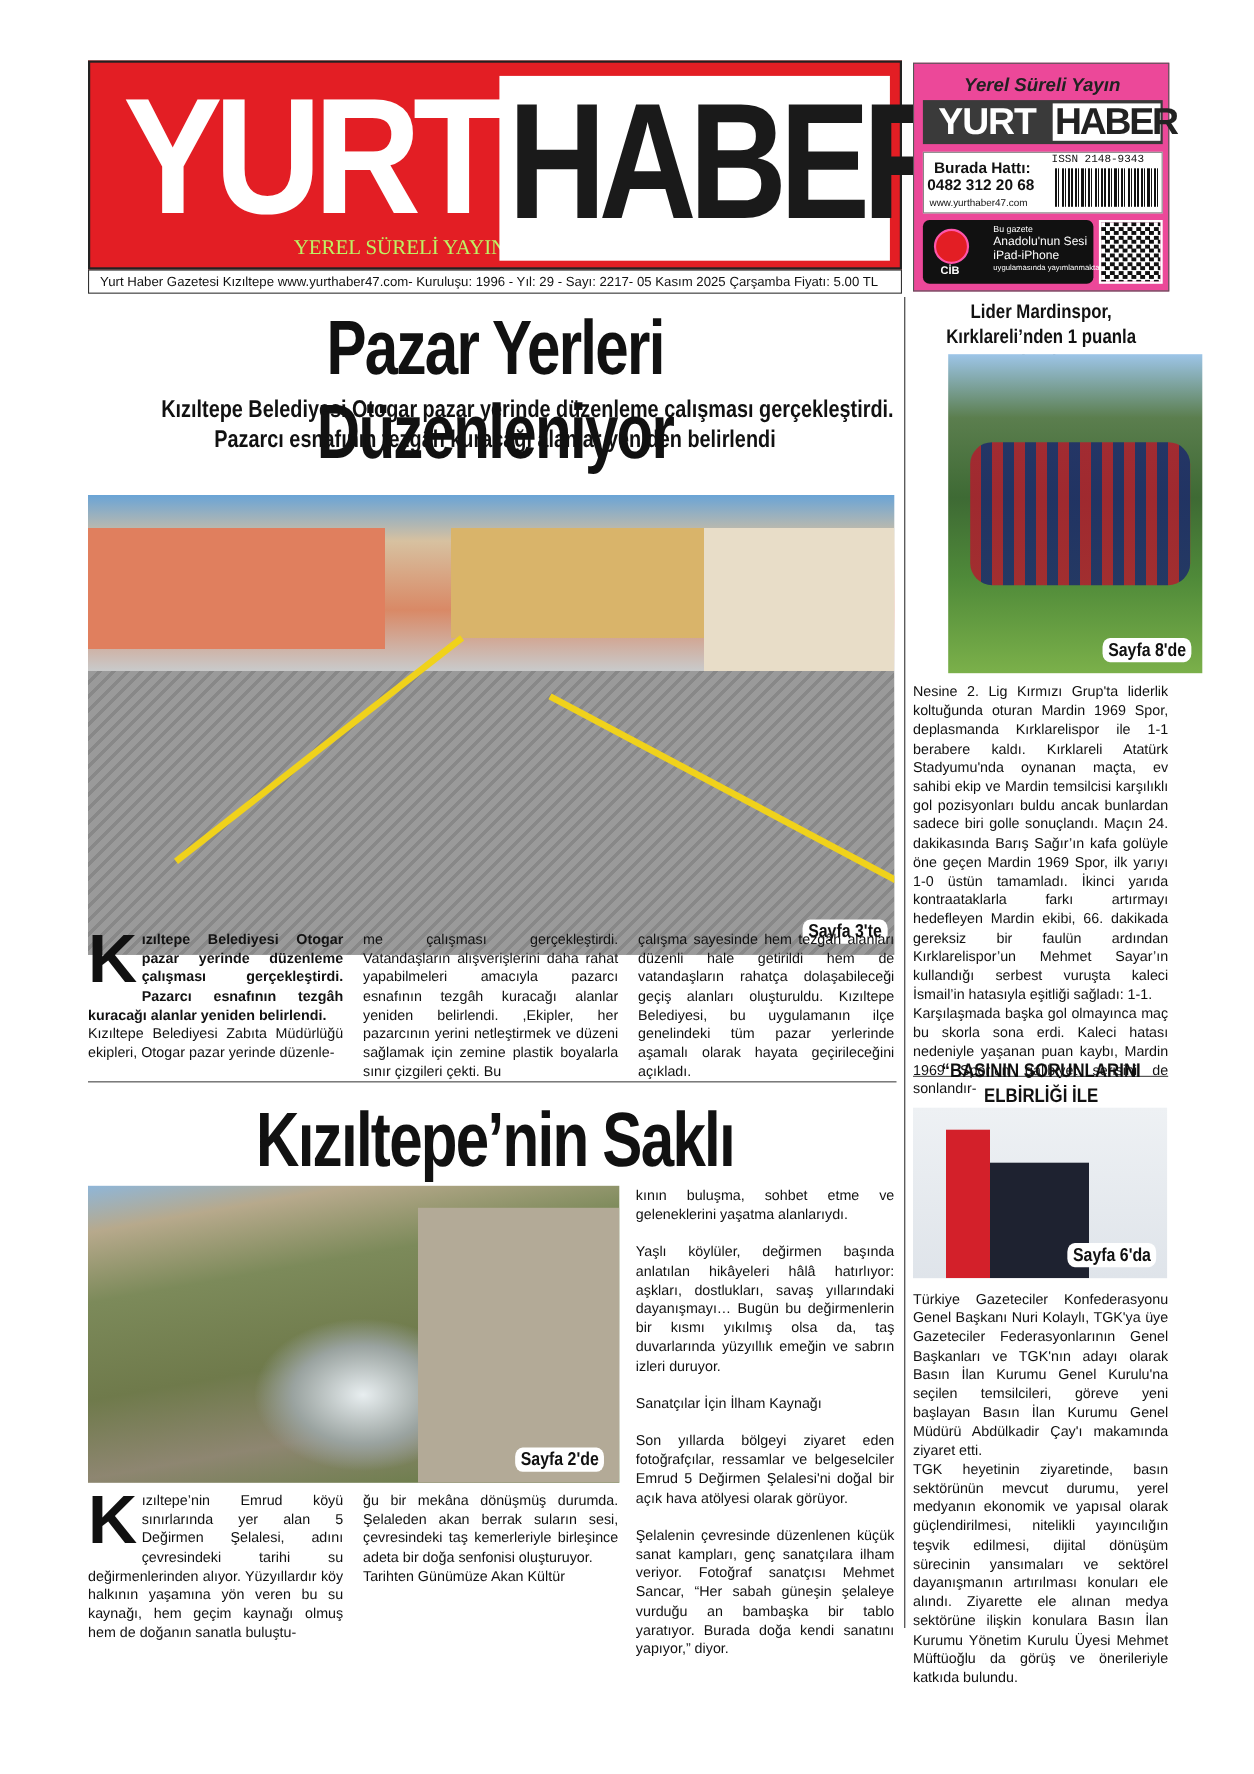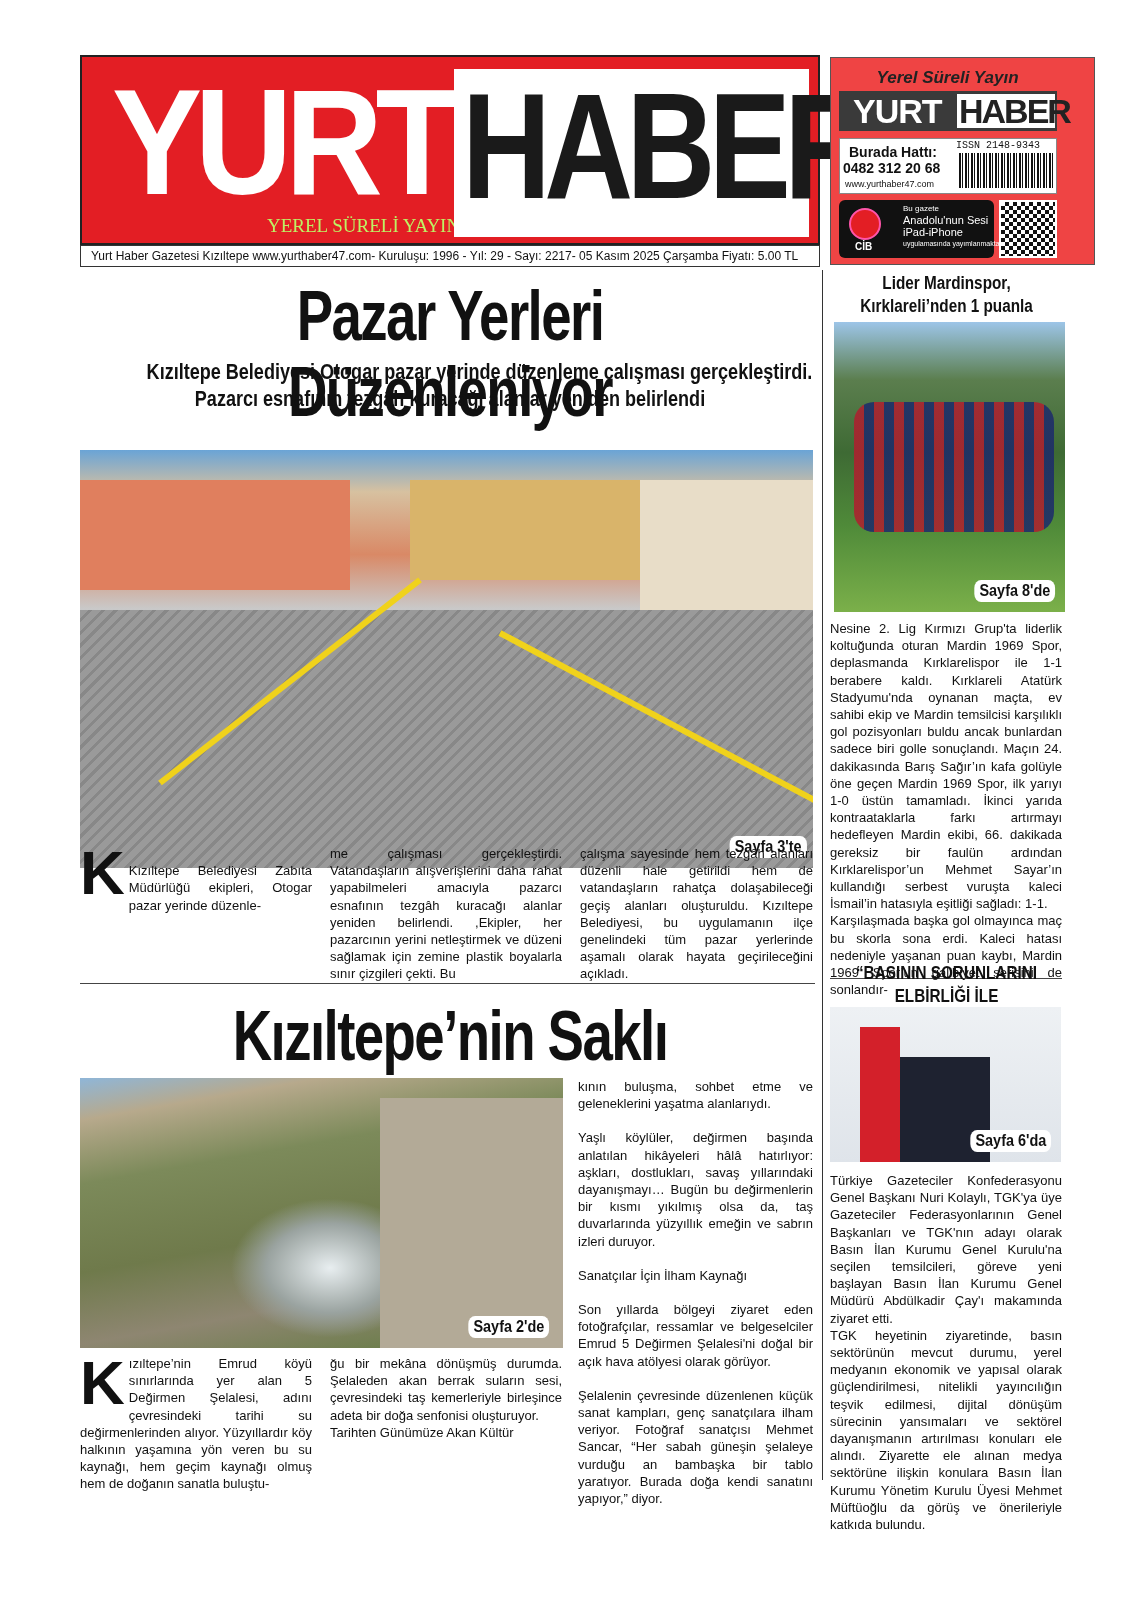--- a/index.html
+++ b/index.html
@@ -6,21 +6,21 @@
   body{width:1140px;height:1613px;position:relative;overflow:hidden;font-family:"Liberation Sans",sans-serif;color:#111;}
   .abs{position:absolute;}
   
   .masthead{left:80px;top:55px;width:740px;height:190px;background:#e31e24;border:2px solid #222;box-sizing:border-box;}
   .mast-yurt{left:30px;top:10px;width:340px;font-family:"Liberation Sans",sans-serif;font-weight:bold;font-size:150px;line-height:150px;color:#fff;letter-spacing:-8px;transform:scaleX(0.9);transform-origin:left;}
   .mast-sub{left:185px;top:158px;font-family:"Liberation Serif",serif;font-size:19px;color:#bef264;}
   .mast-white{left:372px;top:12px;width:355px;height:168px;background:#fff;}
   .mast-haber{left:380px;top:14px;font-weight:bold;font-size:150px;line-height:150px;color:#1a1a1a;letter-spacing:-8px;transform:scaleX(0.82);transform-origin:left;}
   .infobar{left:80px;top:245px;width:740px;height:22px;border:1px solid #333;box-sizing:border-box;font-size:12px;line-height:20px;padding-left:10px;white-space:nowrap;}
   
-  .rbox{left:830px;top:57px;width:265px;height:208px;background:#ef4444;border:1px solid #555;box-sizing:border-box;}
+  .rbox{left:830px;top:57px;width:233px;height:208px;background:#ec4899;border:1px solid #555;box-sizing:border-box;}
   .rbox-title{left:0;top:10px;width:233px;text-align:center;font-style:italic;font-weight:bold;font-size:17px;color:#222;}
   .rbox-logo{left:8px;top:33px;width:218px;height:40px;background:#3a3a3a;}
   .rbox-logo-yurt{left:22px;top:34px;font-weight:bold;font-size:34px;color:#fff;letter-spacing:-1px;}
   .rbox-logo-haberbg{left:126px;top:36px;width:98px;height:34px;background:#fff;}
   .rbox-logo-haber{left:128px;top:34px;font-weight:bold;font-size:34px;color:#222;letter-spacing:-2px;}
   .rbox-hat{left:8px;top:80px;width:218px;height:56px;background:#fff;border:1px solid #888;box-sizing:border-box;}
   .hat-label{left:18px;top:86px;font-weight:bold;font-size:14px;}
   .hat-num{left:12px;top:102px;font-weight:bold;font-size:14px;}
   .hat-url{left:14px;top:121px;font-size:9px;}
   .issn{left:125px;top:82px;font-family:"Liberation Mono",monospace;font-size:10px;}
@@ -38,21 +38,21 @@
   .photo1{left:80px;top:420px;width:733px;height:418px;background:linear-gradient(180deg,#6aa4d6 0%,#d7c1a0 10%,#d98966 25%,#c9c9c9 38%,#9b9b9b 55%,#8a8a8a 100%);overflow:hidden;margin-top:30px;}
   .yline{position:absolute;background:#f0d21b;height:6px;}
   .caption{background:#fff;border-radius:8px;font-weight:bold;font-size:17px;padding:1px 6px;transform:scaleX(0.85);transform-origin:right;color:#111;}
   .col{font-size:13px;line-height:17.2px;text-align:justify;hyphens:manual;}
   .dropcap{float:left;font-size:62px;line-height:52px;font-weight:bold;margin:2px 4px 0 0;}
   .rule{background:#444;}
   .h2{left:80px;top:998px;width:740px;text-align:center;font-weight:bold;font-size:70px;line-height:76px;letter-spacing:-2px;transform:scaleX(0.78);transform-origin:center;}
   .photo2{left:80px;top:1078px;width:483px;height:270px;background:linear-gradient(170deg,#8fb6d8 0%,#b7a98c 12%,#7c8a5a 30%,#6f7a4b 55%,#8e8671 75%,#5d7a3a 100%);overflow:hidden;}
   .sidebar-rule{left:822px;top:270px;width:1px;height:1210px;background:#333;}
   .side-h{left:830px;top:272px;width:233px;text-align:center;font-weight:bold;font-size:18px;line-height:23px;transform:scaleX(0.85);transform-origin:center;}
-  .side-photo1{left:834px;top:322px;width:231px;height:290px;background:linear-gradient(180deg,#9dc5e8 0%,#5b7e4e 20%,#3e6a34 45%,#4f8a39 70%,#7bb04a 100%);overflow:hidden;}
+  .side-photo1{left:862px;top:322px;width:231px;height:290px;background:linear-gradient(180deg,#9dc5e8 0%,#5b7e4e 20%,#3e6a34 45%,#4f8a39 70%,#7bb04a 100%);overflow:hidden;}
   .side-photo2{left:830px;top:1007px;width:231px;height:155px;background:linear-gradient(180deg,#eef1f4 0%,#dfe4ea 100%);overflow:hidden;}
   .side-col{left:830px;width:232px;}
 </style>
 </head>
 <body>
 
 <div class="abs masthead">
   <div class="abs mast-yurt">YURT</div>
   <div class="abs mast-sub">YEREL SÜRELİ YAYIN</div>
   <div class="abs mast-white"></div>
@@ -89,21 +89,21 @@
   <div class="abs" style="left:0;top:30px;width:270px;height:110px;background:#e07f5e;"></div>
   <div class="abs" style="left:330px;top:30px;width:400px;height:100px;background:#d9b46a;"></div>
   <div class="abs" style="left:560px;top:30px;width:173px;height:130px;background:#e8ddc8;"></div>
   <div class="abs" style="left:0;top:160px;width:733px;height:258px;background:repeating-linear-gradient(135deg,#9a9a9a 0 6px,#888 6px 9px);"></div>
   <div class="yline" style="left:80px;top:330px;width:330px;transform:rotate(-38deg);transform-origin:left;"></div>
   <div class="yline" style="left:420px;top:180px;width:380px;transform:rotate(28deg);transform-origin:left;"></div>
   <div class="abs caption" style="right:6px;bottom:10px;">Sayfa 3'te</div>
 </div>
 
 <div class="abs col" style="left:80px;top:845px;width:232px;">
-  <span class="dropcap">K</span><br><span>Kızıltepe Belediyesi Zabıta Müdürlüğü ekipleri, Otogar pazar yerinde düzenle-</span>
+  <span class="dropcap">K</span><b>ızıltepe Belediyesi Otogar pazar yerinde düzenleme çalışması gerçekleştirdi. Pazarcı esnafının tezgâh kuracağı alanlar yeniden belirlendi.</b><br><span>Kızıltepe Belediyesi Zabıta Müdürlüğü ekipleri, Otogar pazar yerinde düzenle-</span>
 </div>
 <div class="abs col" style="left:330px;top:845px;width:232px;">me çalışması gerçekleştirdi. Vatandaşların alışverişlerini daha rahat yapabilmeleri amacıyla pazarcı esnafının tezgâh kuracağı alanlar yeniden belirlendi. ,Ekipler, her pazarcının yerini netleştirmek ve düzeni sağlamak için zemine plastik boyalarla sınır çizgileri çekti. Bu</div>
 <div class="abs col" style="left:580px;top:845px;width:233px;">çalışma sayesinde hem tezgâh alanları düzenli hale getirildi hem de vatandaşların rahatça dolaşabileceği geçiş alanları oluşturuldu. Kızıltepe Belediyesi, bu uygulamanın ilçe genelindeki tüm pazar yerlerinde aşamalı olarak hayata geçirileceğini açıkladı.</div>
 
 <div class="abs rule" style="left:80px;top:983px;width:735px;height:1px;"></div>
 
 <div class="abs h2">Kızıltepe’nin Saklı Cenneti</div>
 <div class="abs photo2">
   <div class="abs" style="left:150px;top:120px;width:200px;height:140px;background:radial-gradient(ellipse at center,#e8eef0 0%,#9aa3a0 45%,transparent 70%);"></div>
   <div class="abs" style="left:300px;top:20px;width:183px;height:250px;background:#b3aa97;"></div>

